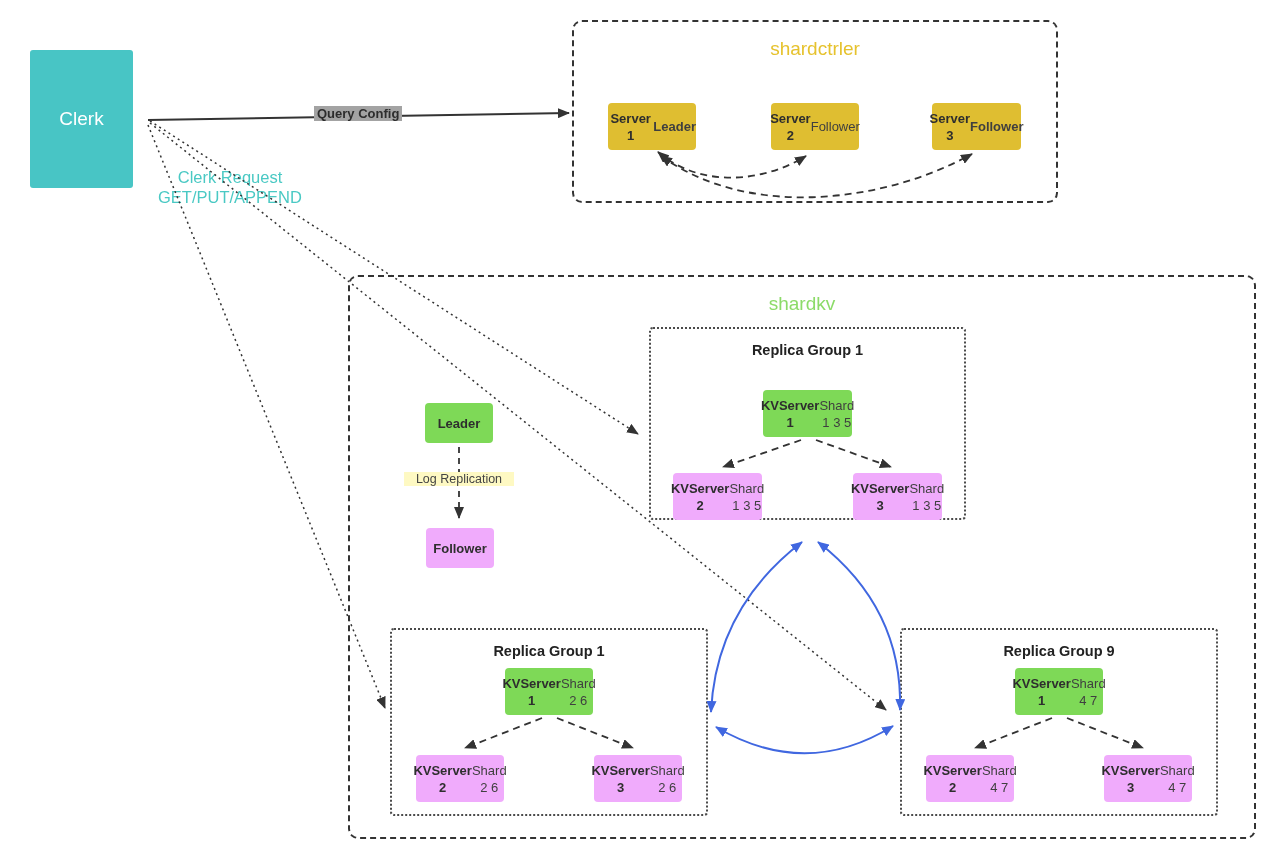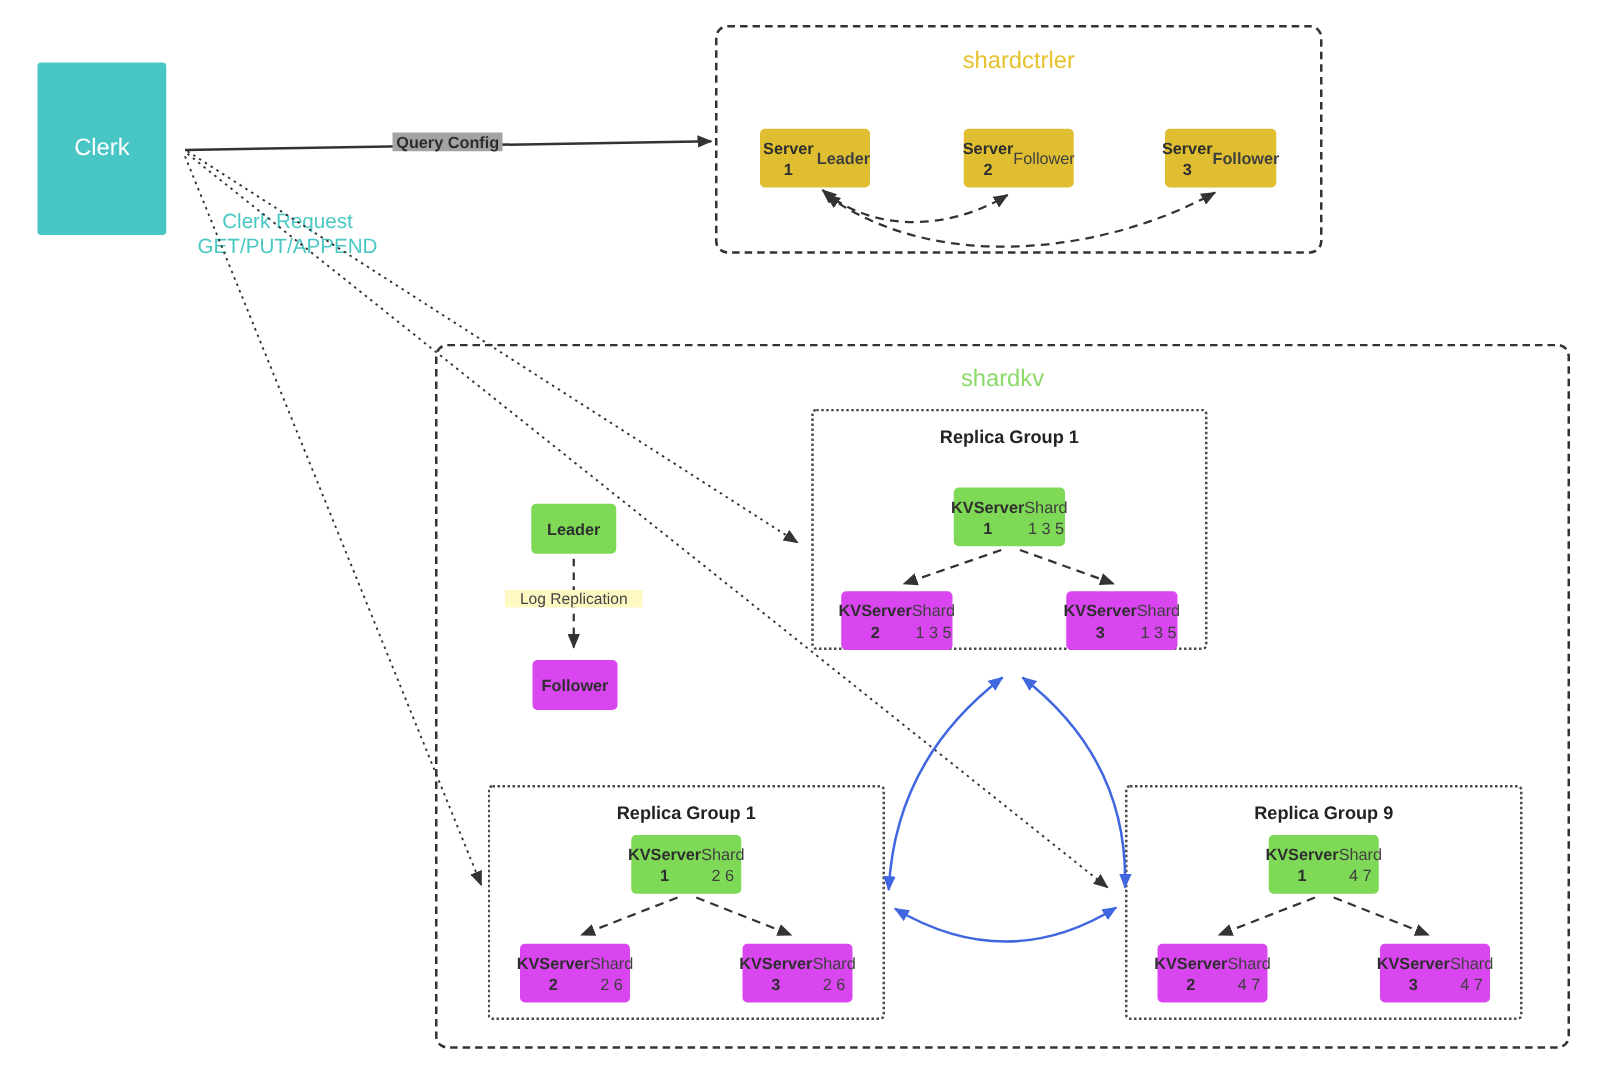--- a/index.html
+++ b/index.html
@@ -15,21 +15,21 @@
   .group-title{width:100%;text-align:center;font-size:14.5px;font-weight:bold;color:#222;margin-top:13px;}
   
   .node{position:absolute;z-index:3;border-radius:4px;box-sizing:border-box;
         display:flex;flex-direction:row;align-items:center;justify-content:center;
         font-size:13px;line-height:17px;text-align:center;}
   .node .nm{font-weight:bold;color:#2e2e2e;}
   .node .sub{color:#3f3f3f;}
   .node .sub.bold{font-weight:bold;}
   .yellow{background:#dfbe31;}
   .green{background:#7ed957;}
-  .gray{background:#d946ef;}
+  .gray{background:#f0abfc;}
   .clerk{
     position:absolute;left:30px;top:50px;width:103px;height:138px;background:#48c5c5;
     border-radius:3px;display:flex;align-items:center;justify-content:center;
     color:#ffffff;font-size:19px;z-index:3;
   }
   
   .lbl{position:absolute;z-index:4;}
   .lbl-query{left:314px;top:106px;background:#a3a3a3;padding:0 3px;font-size:13px;font-weight:bold;color:#2d2d2d;}
   .lbl-clerkreq{left:150px;top:167px;width:160px;text-align:center;
                 font-size:16.5px;line-height:20px;color:#4ac9c4;z-index:1;}

